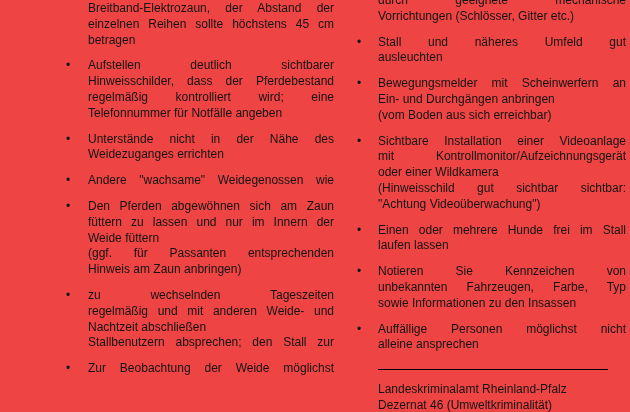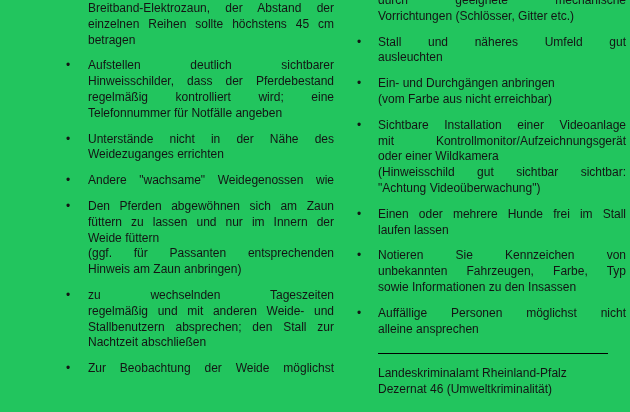--- a/index.html
+++ b/index.html
@@ -4,21 +4,21 @@
 <style>
   html, body {
     margin: 0;
     padding: 0;
     background: #ffffff;
   }
   .page {
     position: relative;
     width: 630px;
     height: 412px;
-    background: #22c55e;
+    background: #ef4444;
     overflow: hidden;
     font-family: "Liberation Sans", sans-serif;
     font-size: 12px;
     line-height: 15.8px;
     color: #141414;
   }
   .col { position: absolute; }
   .col-left  { left: 65px;  top: 1px;  width: 269px; }
   .col-right { left: 356px; top: -7px; width: 270px; }
   .block {
@@ -85,42 +85,43 @@
         <div class="line j">Den Pferden abgewöhnen sich am Zaun</div>
         <div class="line j">füttern zu lassen und nur im Innern der</div>
         <div class="line">Weide füttern</div>
         <div class="line j">(ggf. für Passanten entsprechenden</div>
         <div class="line">Hinweis am Zaun anbringen)</div>
       </div>
       <div class="block">
         <span class="dot">•</span>
         <div class="line j">zu wechselnden Tageszeiten</div>
         <div class="line j">regelmäßig und mit anderen Weide- und</div>
+        <div class="line">Nachtzeit abschließen</div>
         <div class="line j">Stallbenutzern absprechen; den Stall zur</div>
-        <div class="line">Nachtzeit abschließen</div>
       </div>
       <div class="block">
         <span class="dot">•</span>
         <div class="line j">Zur Beobachtung der Weide möglichst</div>
       </div>
     </div>
   <div class="col col-right" id="col-right">
       <div class="block">
         <div class="line j">durch geeignete mechanische</div>
         <div class="line">Vorrichtungen (Schlösser, Gitter etc.)</div>
       </div>
       <div class="block">
         <span class="dot">•</span>
         <div class="line j">Stall und näheres Umfeld gut</div>
         <div class="line">ausleuchten</div>
       </div>
       <div class="block">
         <span class="dot">•</span>
+        <div class="line j">Bewegungsmelder mit Scheinwerfern an</div>
         <div class="line">Ein- und Durchgängen anbringen</div>
-        <div class="line">(vom Farbe aus nicht erreichbar)</div>
+        <div class="line">(vom Boden aus sich erreichbar)</div>
       </div>
       <div class="block">
         <span class="dot">•</span>
         <div class="line j">Sichtbare Installation einer Videoanlage</div>
         <div class="line j">mit Kontrollmonitor/Aufzeichnungsgerät</div>
         <div class="line">oder einer Wildkamera</div>
         <div class="line j">(Hinweisschild gut sichtbar sichtbar:</div>
         <div class="line">"Achtung Videoüberwachung")</div>
       </div>
       <div class="block">

